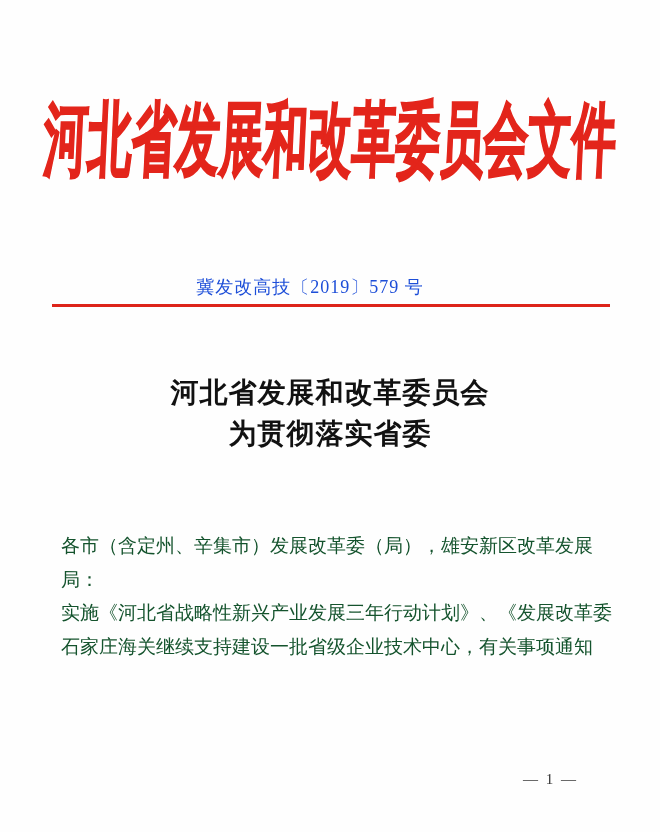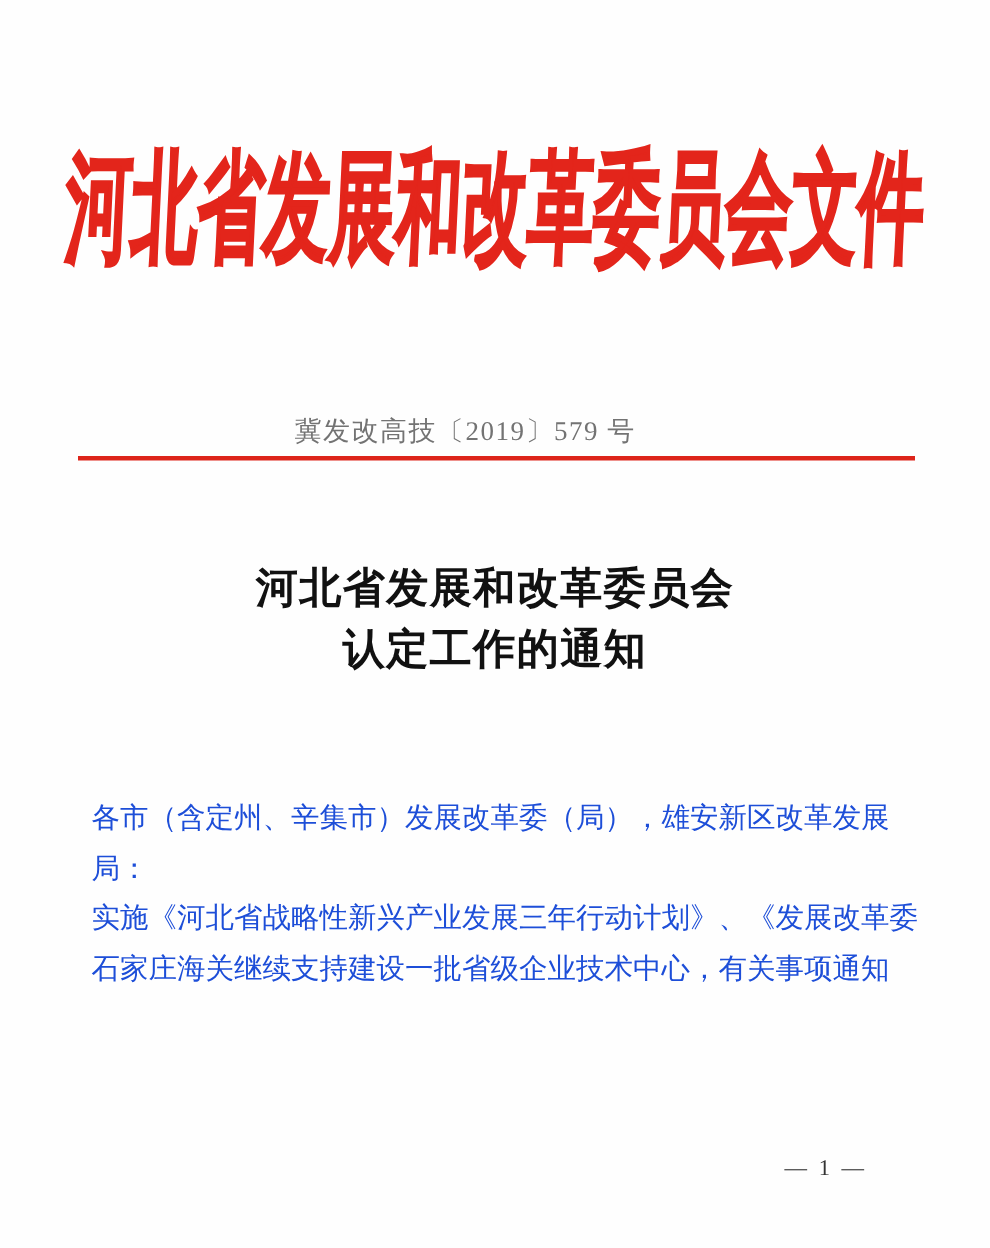--- a/index.html
+++ b/index.html
@@ -34,21 +34,21 @@
   }
   
   .doc-number {
     position: absolute;
     top: 276px;
     left: 50%;
     transform: translateX(calc(-50% - 20px));
     font-size: 18px;
     line-height: 22px;
     letter-spacing: 1px;
-    color: #737373;
+    color: #1d4ed8;
     white-space: nowrap;
   }
   
   .red-rule {
     position: absolute;
     top: 304px;
     left: 52px;
     width: 558px;
     height: 3px;
     background: #dd241a;
@@ -67,21 +67,21 @@
     letter-spacing: 1px;
   }
   
   .body-text {
     position: absolute;
     top: 529px;
     left: 61px;
     width: 534px;
     font-size: 19px;
     line-height: 33.5px;
-    color: #1d4ed8;
+    color: #14532d;
     text-align: justify;
   }
   .body-line {
     white-space: nowrap;
   }
   .body-line.indent {
     text-indent: 45px;
   }
   
   .page-number {
@@ -100,21 +100,21 @@
 <div class="page">
 
   <div class="banner">河北省发展和改革委员会文件</div>
 
   <div class="doc-number">冀发改高技〔2019〕579 号</div>
 
   <div class="red-rule"></div>
 
   <div class="doc-title">
     <div>河北省发展和改革委员会</div>
-    <div>认定工作的通知</div>
+    <div>为贯彻落实省委</div>
   </div>
 
   <div class="body-text">
     <div class="body-line">各市（含定州、辛集市）发展改革委（局），雄安新区改革发展</div>
     <div class="body-line">局：</div>
     <div class="body-line">实施《河北省战略性新兴产业发展三年行动计划》、《发展改革委</div>
     <div class="body-line">石家庄海关继续支持建设一批省级企业技术中心，有关事项通知</div>
   </div>
 
   <div class="page-number">— 1 —</div>

